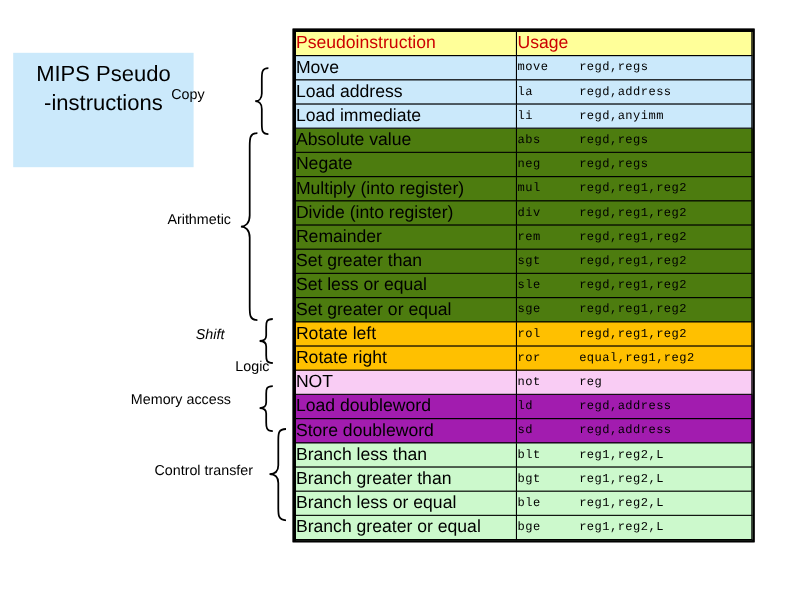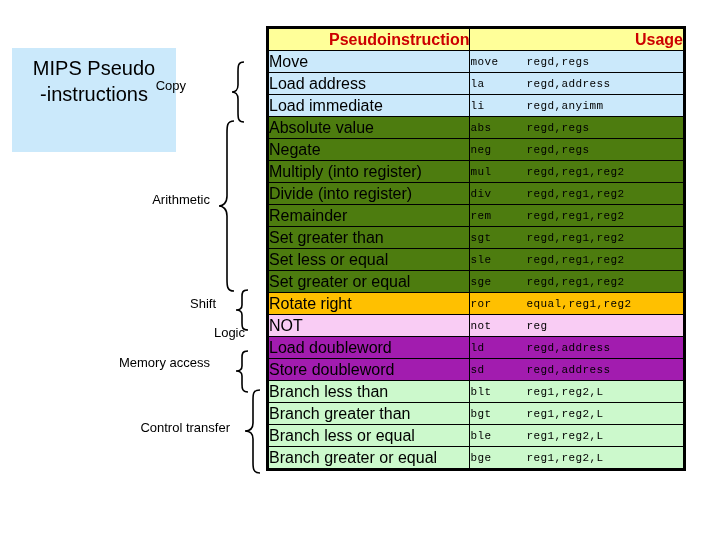--- a/index.html
+++ b/index.html
@@ -69,22 +69,22 @@
   #table th, #table td {
     border: 1px solid #000000;
     padding: 0;
     height: 21px;
     vertical-align: middle;
   }
   th.h-cell {
     background: #ffff99;
     color: #cc0000;
     font-size: 16px;
-    font-weight: bold;
-    text-align: right;
+    font-weight: normal;
+    text-align: left;
     padding: 0 0 0 5px;
     height: 25px;
     font-family: "Liberation Sans", sans-serif;
   }
   td.name-cell {
     font-size: 16px;
     color: #000000;
     padding: 0 0 0 5px;
     font-family: "Liberation Sans", sans-serif;
     white-space: nowrap;
@@ -113,21 +113,21 @@
 <body>
 
 <div id="slide">
 
   <div id="title-box"></div>
   <div id="title-text">MIPS Pseudo
 -instructions</div>
 
   <div class="cat-label" style="left:118px; top:78px; width:68px;">Copy</div>
   <div class="cat-label" style="left:60px; top:192px; width:150px;">Arithmetic</div>
-  <div class="cat-label" style="left:136px; top:296px; width:80px;">Shift</div>
+  <div class="cat-label" style="left:124px; top:296px; width:80px;font-style:italic;">Shift</div>
   <div class="cat-label" style="left:150px; top:325px; width:95px;">Logic</div>
   <div class="cat-label" style="left:40px; top:355px; width:170px;">Memory access</div>
   <div class="cat-label" style="left:50px; top:420px; width:180px;">Control transfer</div>
 
   <div class="brace" style="left:224px; top:61px;">
     <svg width="22" height="62" viewBox="0 0 22 62">
       <path d="M20 1 C14 1, 14 5, 14 11 L14 24 C14 29, 11 31, 8 31 C11 31, 14 33, 14 38 L14 51 C14 57, 14 61, 20 61" fill="none" stroke="#000000" stroke-width="1.6"></path>
     </svg>
   </div>
 
@@ -202,20 +202,24 @@
           </tr>
           <tr>
             <td class="name-cell col-name r-purple">Set less or equal</td>
             <td class="usage-cell col-usage r-purple">sle     regd,reg1,reg2</td>
           </tr>
           <tr>
             <td class="name-cell col-name r-purple">Set greater or equal</td>
             <td class="usage-cell col-usage r-purple">sge     regd,reg1,reg2</td>
           </tr>
           <tr>
+            <td class="name-cell col-name r-orange">Rotate left</td>
+            <td class="usage-cell col-usage r-orange">rol     regd,reg1,reg2</td>
+          </tr>
+          <tr>
             <td class="name-cell col-name r-orange">Rotate right</td>
             <td class="usage-cell col-usage r-orange">ror     equal,reg1,reg2</td>
           </tr>
           <tr>
             <td class="name-cell col-name r-pink">NOT</td>
             <td class="usage-cell col-usage r-pink">not     reg</td>
           </tr>
           <tr>
             <td class="name-cell col-name r-peach">Load doubleword</td>
             <td class="usage-cell col-usage r-peach">ld      regd,address</td>

